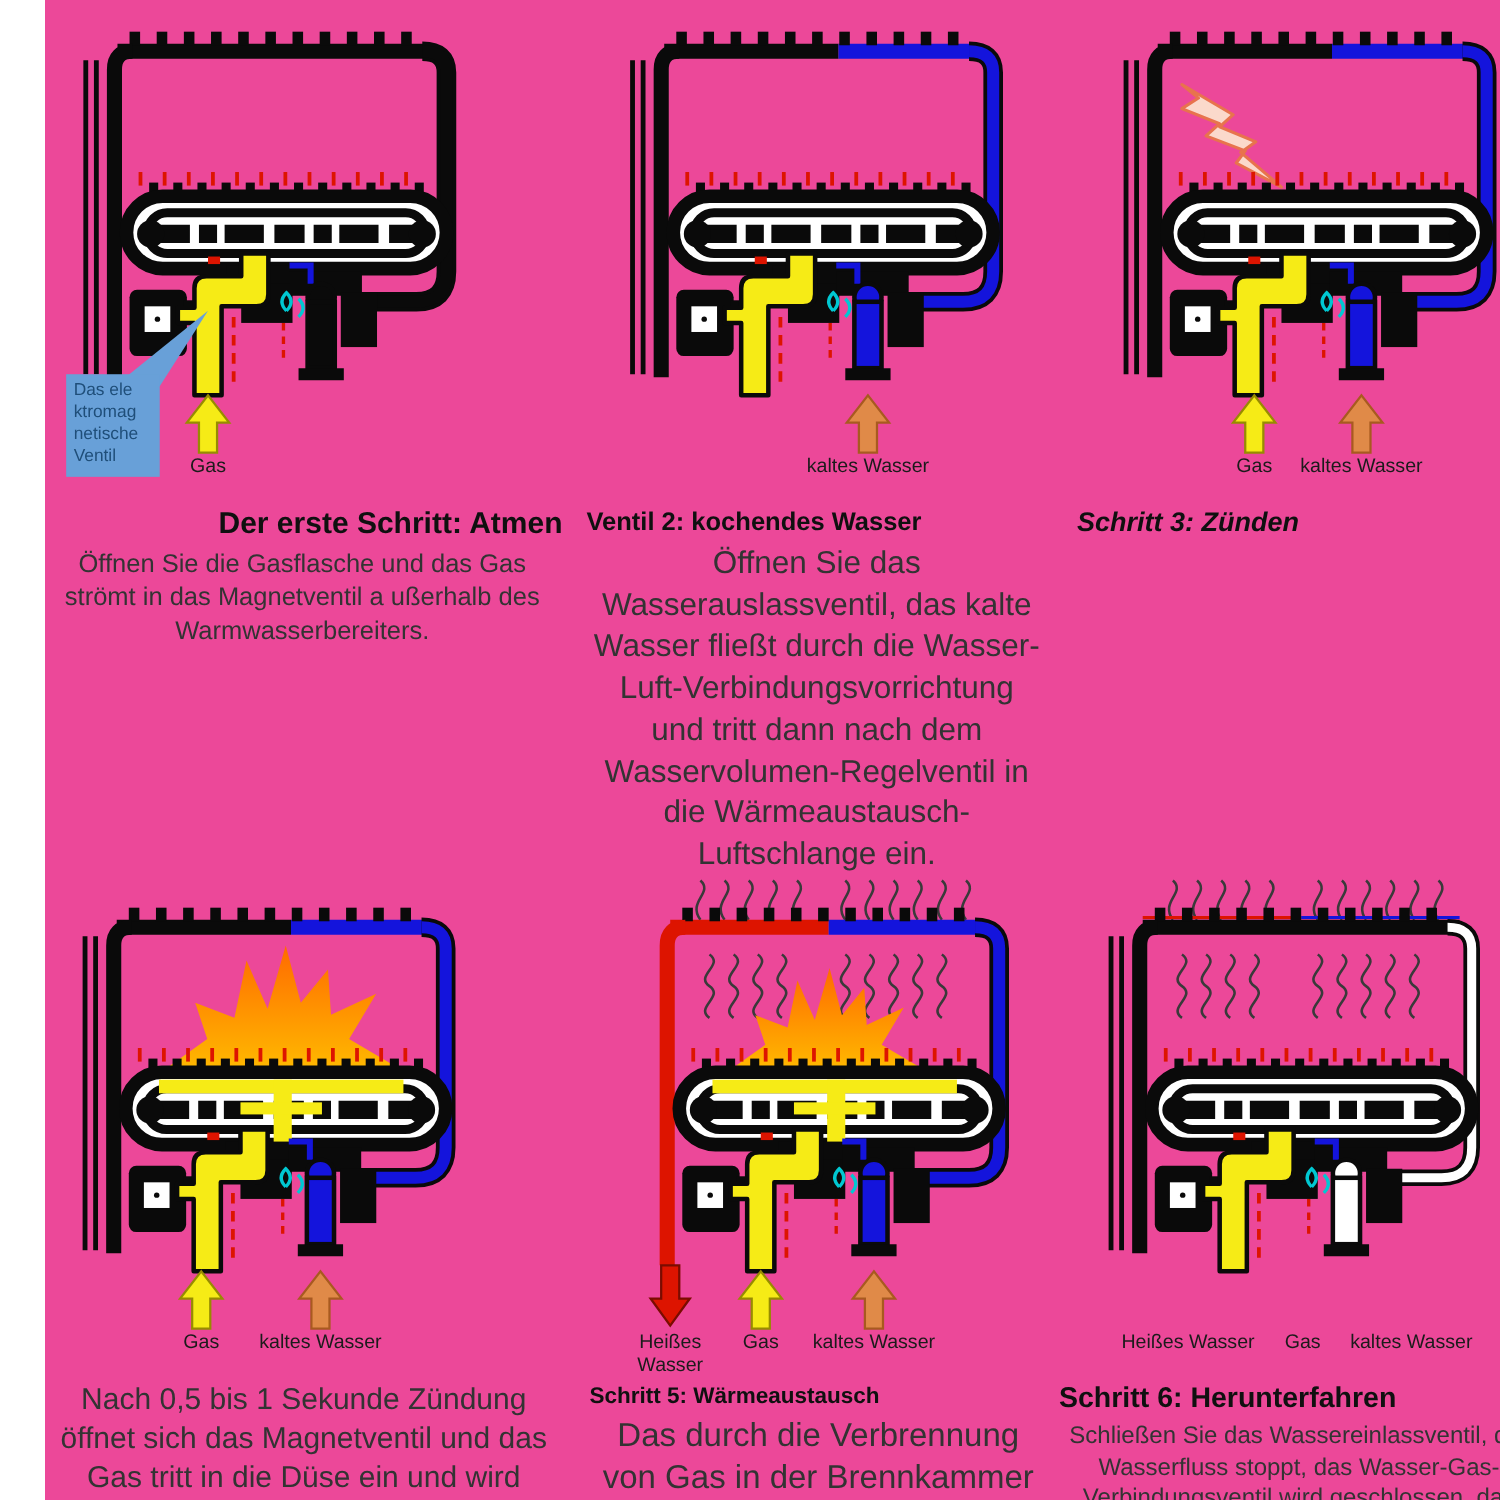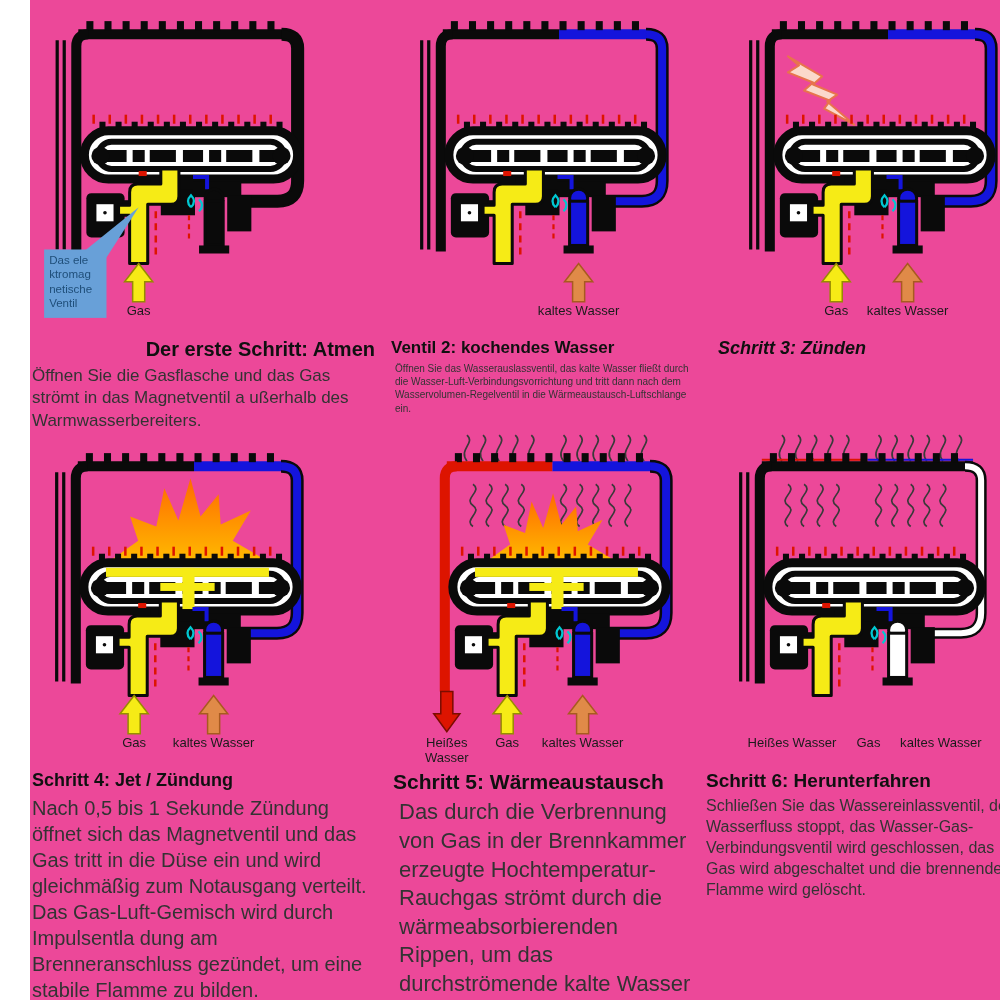--- a/index.html
+++ b/index.html
@@ -11,34 +11,34 @@
   .panel{position:relative;box-sizing:border-box;}
   svg.diagram{display:block;}
   .p1 svg{width:318px;height:336px;margin-left:4px;}
   .p2 svg,.p3 svg,.p4 svg,.p5 svg,.p6 svg{width:305px;height:336px;}
   .p2 svg{margin-left:14px;}
   .p3 svg{margin-left:20px;}
   .p4 svg{margin-left:8px;}
   .p5 svg{margin-left:16px;}
   .p6 svg{margin-left:18px;}
   h2{margin:2px 0 4px;color:#101010;font-weight:bold;letter-spacing:0;}
-  p{margin:0;color:#333;}
+  p{margin:0;color:#333;text-align:center;}
   .p1 h2{font-size:20px;margin-left:6px;text-align:right;}
   .p1 p{font-size:17px;line-height:1.32;margin-left:2px;padding-right:4px;}
   .p2{padding-left:16px;padding-right:6px;}
   .p2 h2{font-size:17px;}
-  .p2 p{font-size:10px;line-height:1.32;padding-left:4px;}
+  .p2 p{font-size:21px;line-height:1.32;padding-left:4px;}
   .p3{padding-left:14px;padding-right:2px;}
   .p3 h2{font-size:18px;padding-left:4px;font-style:italic;}
   .p3 p{font-size:15.5px;line-height:1.33;}
   .p4{padding-left:2px;padding-right:2px;}
   .p4 h2{font-size:18px;}
   .p4 p{font-size:20px;line-height:1.3;}
   .p5{padding-left:18px;padding-right:8px;}
-  .p5 h2{font-size:21px;}
+  .p5 h2{font-size:15px;}
   .p5 p{font-size:22px;line-height:1.3;padding-left:6px;}
   .p6{padding-left:6px;padding-right:4px;}
   .p6 h2{font-size:19px;}
   .p6 p{font-size:16px;line-height:1.3;}
 </style>
 </head>
 <body>
 
 <div class="page">
 
@@ -356,21 +356,20 @@
         <path d="M156,244 h30 v8 h-30 z" fill="#0a0a0a"></path>
         <path d="M113,210 V258" stroke="#DD1400" stroke-width="2.5" stroke-dasharray="7 5" fill="none"></path>
         <path d="M146,214 V238" stroke="#DD1400" stroke-width="2.2" stroke-dasharray="5 4" fill="none"></path>
         <path d="M148,206 q6,-6 0,-12 q-6,6 0,12 m8,4 q6,-6 0,-12" stroke="#00C8D2" stroke-width="2.2" fill="none"></path>
         <rect x="96" y="170" width="8" height="5" fill="#DD1400"></rect>
         <path d="M86,300 V280 H78 L92,262 L106,280 H98 V300 Z" fill="#F6EB16" stroke="#978C00" stroke-width="1.5"></path>
         <text x="92" y="313" font-size="13" fill="#1b1b1b" text-anchor="middle">Gas</text>
         <path d="M165,300 V280 H157 L171,262 L185,280 H177 V300 Z" fill="#E08A48" stroke="#A85A20" stroke-width="1.5"></path>
         <text x="171" y="313" font-size="13" fill="#1b1b1b" text-anchor="middle">kaltes Wasser</text>
       </svg>
-    <h2>Schritt 4: Jet / Zündung</h2>
     <p>Nach 0,5 bis 1 Sekunde Zündung öffnet sich das Magnetventil und das Gas tritt in die Düse ein und wird gleichmäßig zum Notausgang verteilt. Das Gas-Luft-Gemisch wird durch Impulsentla dung am Brenneranschluss gezündet, um eine stabile Flamme zu bilden.</p>
   </div>
 
   <div class="panel p5">
     <svg class="diagram" viewBox="0 0 300 334">
         <defs>
           <linearGradient id="fg4" x1="0" y1="0" x2="0" y2="1">
     <stop offset="0" stop-color="#FF6A00"></stop>
             <stop offset="1" stop-color="#FFC200"></stop>
   </linearGradient>

